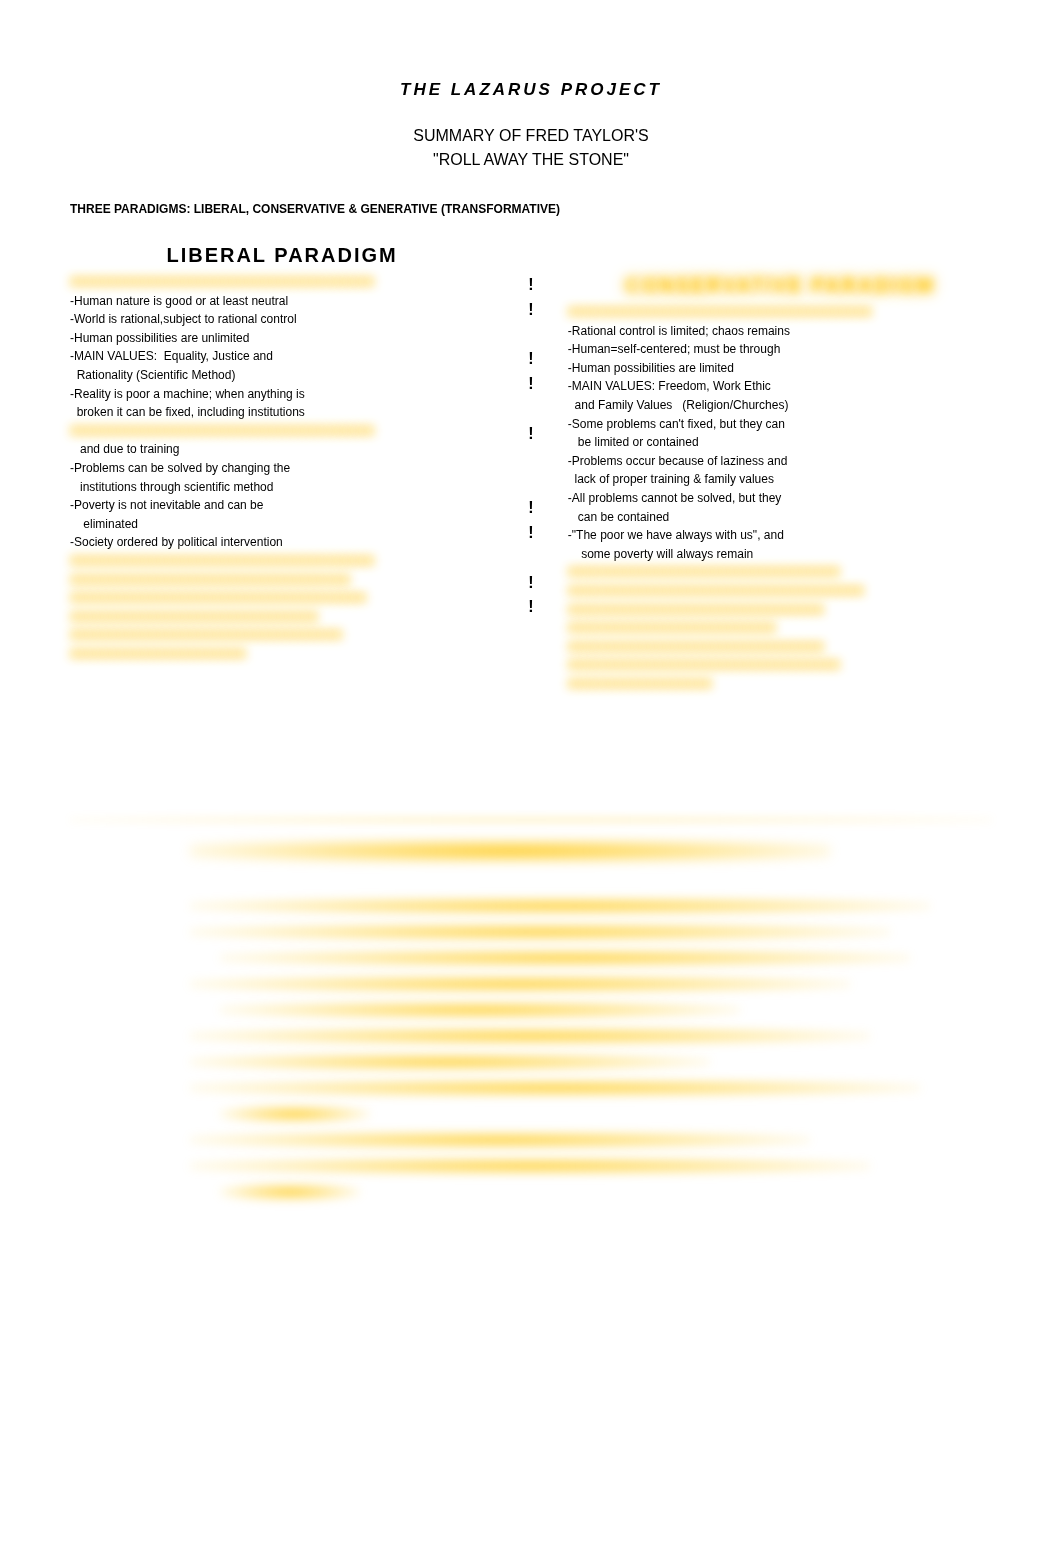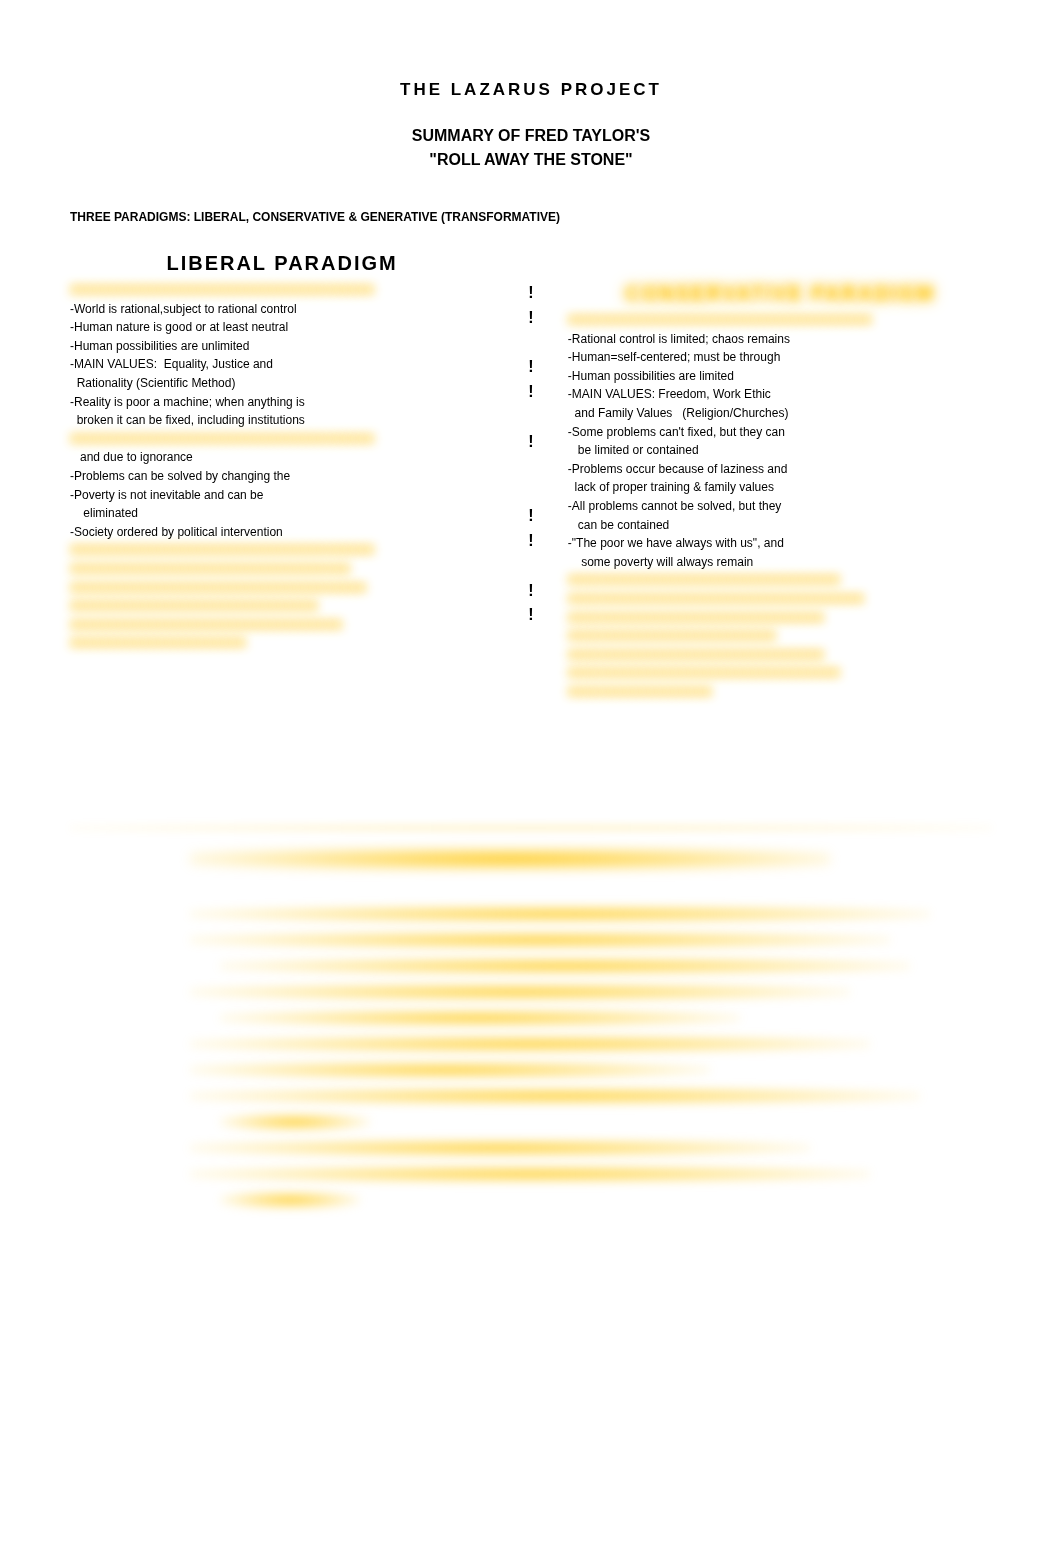--- a/index.html
+++ b/index.html
@@ -7,30 +7,31 @@
   body {
     font-family: Arial, Helvetica, sans-serif;
     font-size: 16px;
     color: #000;
     padding: 80px 70px 0 70px;
     position: relative;
   }
   .title {
     text-align: center;
     font-weight: bold;
+    font-style: italic;
     font-size: 17px;
     letter-spacing: 3px;
     margin-bottom: 24px;
   }
   .subtitle-block {
     text-align: center;
-    font-weight: bold;
+    font-weight: normal;
     font-size: 16px;
     line-height: 1.5;
-    margin-bottom: 38px;
+    margin-bottom: 30px;
   }
   .section-heading {
     font-weight: bold;
     font-size: 12px;
     margin: 12px 0 28px 0;
   }
   .columns {
     display: flex;
     width: 100%;
     margin-bottom: 24px;
@@ -118,30 +119,31 @@
   <div>"ROLL AWAY THE STONE"</div>
 </div>
 
 <div class="section-heading">THREE PARADIGMS:  LIBERAL, CONSERVATIVE &amp; GENERATIVE (TRANSFORMATIVE)</div>
 
 <div class="columns">
 
   <div class="col col-left">
     <div class="col-head">LIBERAL  PARADIGM</div>
     <div class="line blur">XXXXXXXXXXXXXXXXXXXXXXXXXXXXXXXXXXXXXX</div>
+    <div class="line">-Human nature is good or at least neutral</div>
     <div class="line">-World is rational,subject to rational control</div>
-    <div class="line">-Human nature is good or at least neutral</div>
     <div class="line">-Human possibilities are unlimited</div>
     <div class="line">-MAIN VALUES:  Equality, Justice and</div>
     <div class="line">  Rationality (Scientific Method)</div>
     <div class="line">-Reality is poor a machine; when anything is</div>
     <div class="line">  broken it can be fixed, including institutions</div>
     <div class="line blur">XXXXXXXXXXXXXXXXXXXXXXXXXXXXXXXXXXXXXX</div>
-    <div class="line">   and due to ignorance</div>
+    <div class="line">   and due to training</div>
     <div class="line">-Problems can be solved by changing the</div>
+    <div class="line">   institutions through scientific method</div>
     <div class="line">-Poverty is not inevitable and can be</div>
     <div class="line">    eliminated</div>
     <div class="line">-Society ordered by political intervention</div>
     <div class="line blur">XXXXXXXXXXXXXXXXXXXXXXXXXXXXXXXXXXXXXX</div>
     <div class="line blur">XXXXXXXXXXXXXXXXXXXXXXXXXXXXXXXXXXX</div>
     <div class="line blur">XXXXXXXXXXXXXXXXXXXXXXXXXXXXXXXXXXXXX</div>
     <div class="line blur">XXXXXXXXXXXXXXXXXXXXXXXXXXXXXXX</div>
     <div class="line blur">XXXXXXXXXXXXXXXXXXXXXXXXXXXXXXXXXX</div>
     <div class="line blur">XXXXXXXXXXXXXXXXXXXXXX</div>
   </div>

